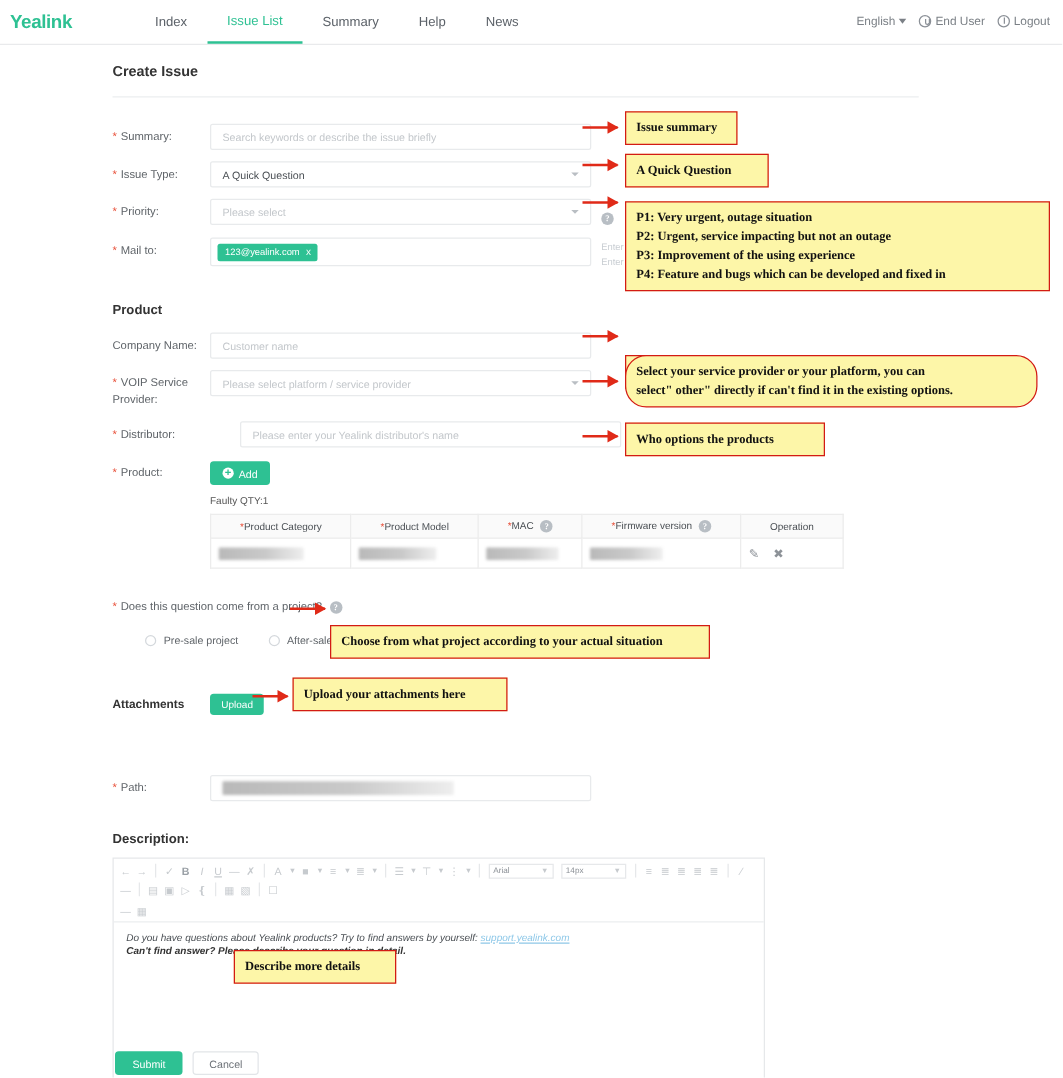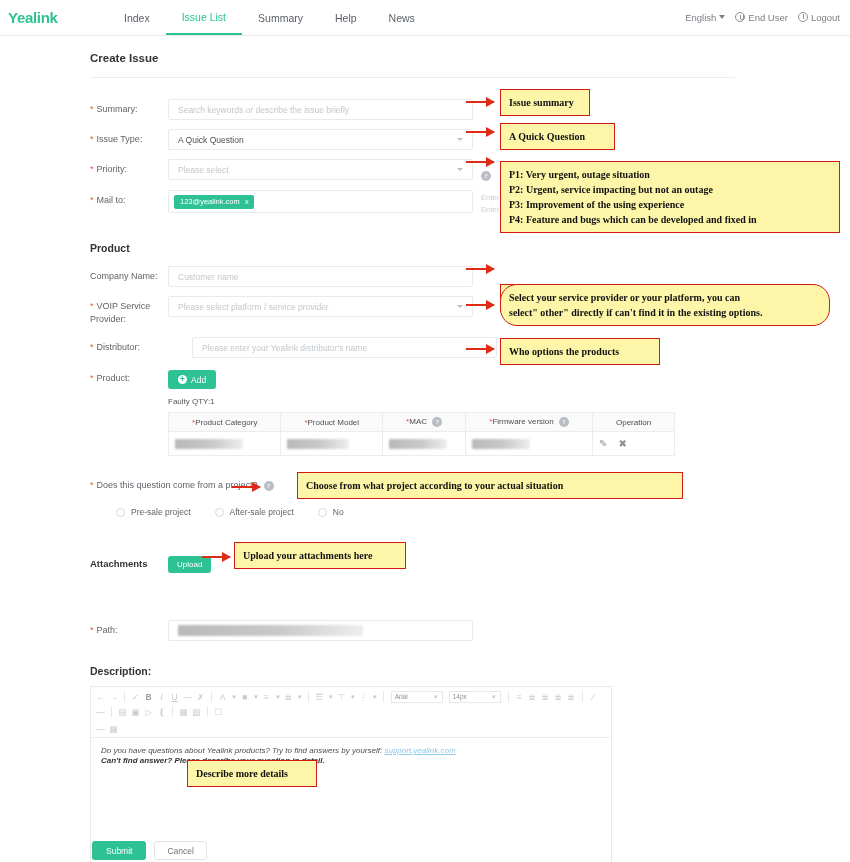--- a/index.html
+++ b/index.html
@@ -443,20 +443,20 @@
   <div class="arrow" style="left:466px; top:304px; width:28px;"></div>
   <div class="anno" style="left:500px; top:284px; width:330px;border-radius:17px;">
     <div>Select your service provider or your platform, you can</div>
     <div>select" other" directly if can't find it in the existing options.</div>
   </div>
 
   <div class="arrow" style="left:466px; top:348px; width:28px;"></div>
   <div class="anno" style="left:500px; top:338px; width:160px;">Who options the products</div>
 
   <div class="arrow" style="left:232px; top:486px; width:28px;"></div>
-  <div class="anno" style="left:264px; top:472px; width:386px;margin-left:33px;">Choose from what project according to your actual situation</div>
+  <div class="anno" style="left:264px; top:500px; width:304px;">Choose from what project according to your actual situation</div>
 
   <div class="arrow" style="left:202px; top:556px; width:28px;"></div>
   <div class="anno" style="left:234px; top:542px; width:172px;">Upload your attachments here</div>
 
   <div class="anno" style="left:187px; top:760px; width:130px;">Describe more details</div>
 
 </div>
 
 </body></html>

